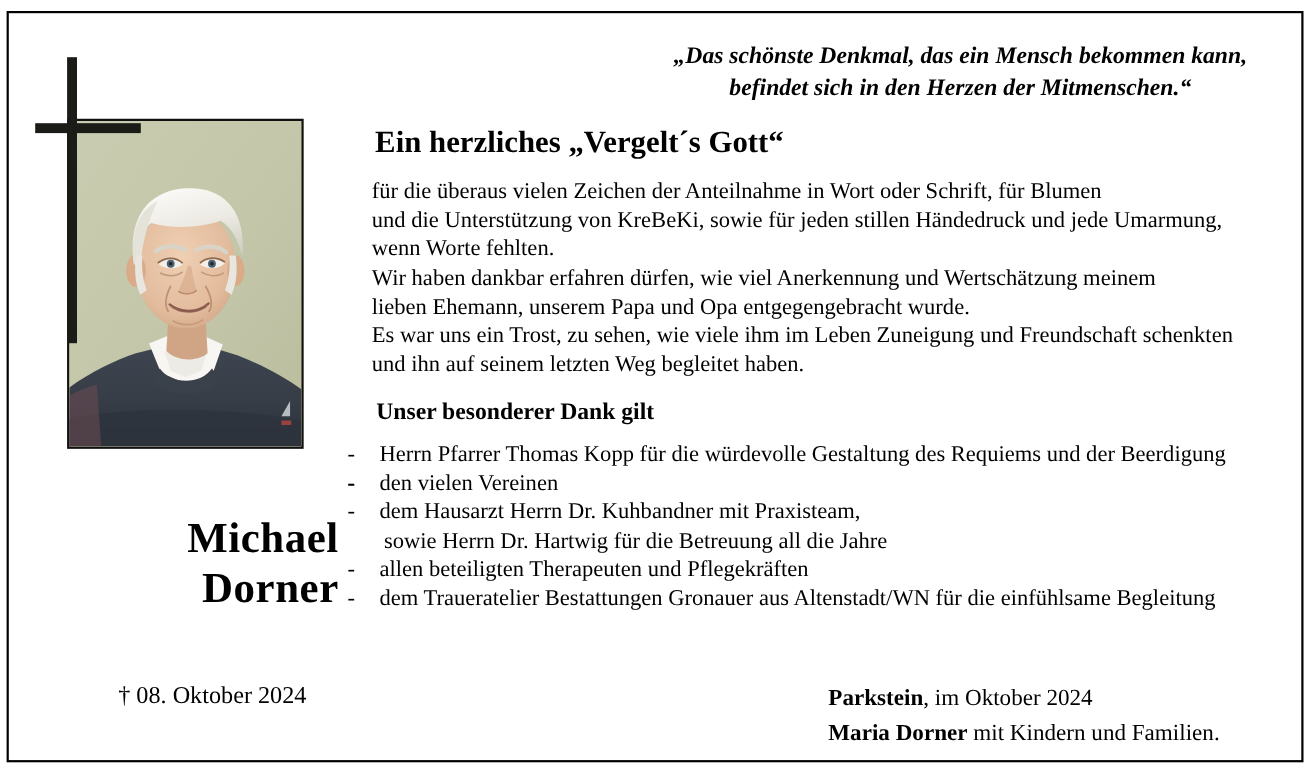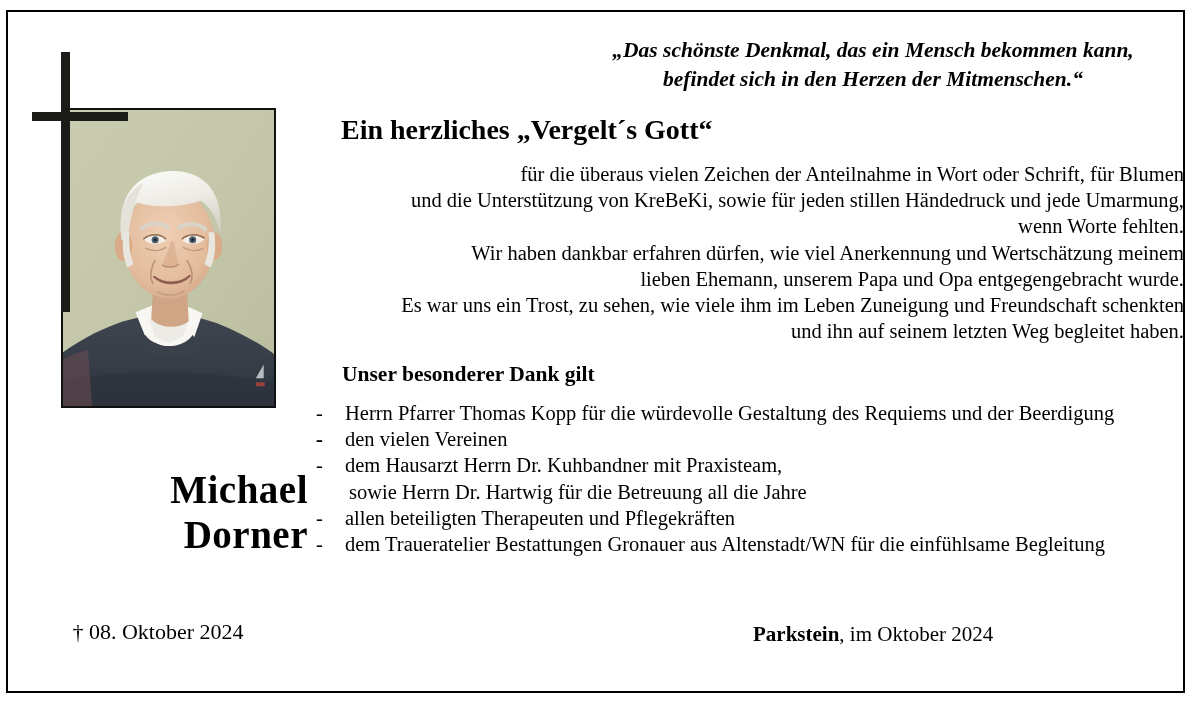--- a/index.html
+++ b/index.html
@@ -89,20 +89,21 @@
   }
   #deceased-name .ln2 { display: block; }
 
   #death-date {
     position: absolute;
     left: 0px;
     top: 607px;
     width: 300px;
     text-align: center;
     font-size: 22px;
+    padding-left: 35px;
   }
 
   
   #quote {
     position: absolute;
     left: 560px;
     top: 24px;
     width: 610px;
     text-align: center;
     font-weight: bold;
@@ -116,26 +117,25 @@
     position: absolute;
     left: 333px;
     top: 101px;
     font-weight: bold;
     font-size: 28px;
     line-height: 34px;
   }
 
   #body-text {
     position: absolute;
-    left: 346px;
+    left: 330px;
     top: 149px;
     width: 830px;
     font-size: 20.5px;
     line-height: 26.2px;
-    text-align: right;
   }
   #body-text .bl { display: block; white-space: nowrap; }
 
   #dank-heading {
     position: absolute;
     left: 334px;
     top: 349px;
     font-weight: bold;
     font-size: 21.5px;
     line-height: 27px;
@@ -326,15 +326,18 @@
     <span class="li-row">
       <span class="dash">-</span>
       <span>dem Traueratelier Bestattungen Gronauer aus Altenstadt/WN für die einfühlsame Begleitung</span>
     </span>
   </div>
 
   <div id="signature">
     <span class="sig-line">
       <b>Parkstein</b><span>, im Oktober 2024</span>
     </span>
+    <span class="sig-line">
+      <b>Maria Dorner</b><span> mit Kindern und Familien.</span>
+    </span>
   </div>
 
 </div>
 
 </body></html>

